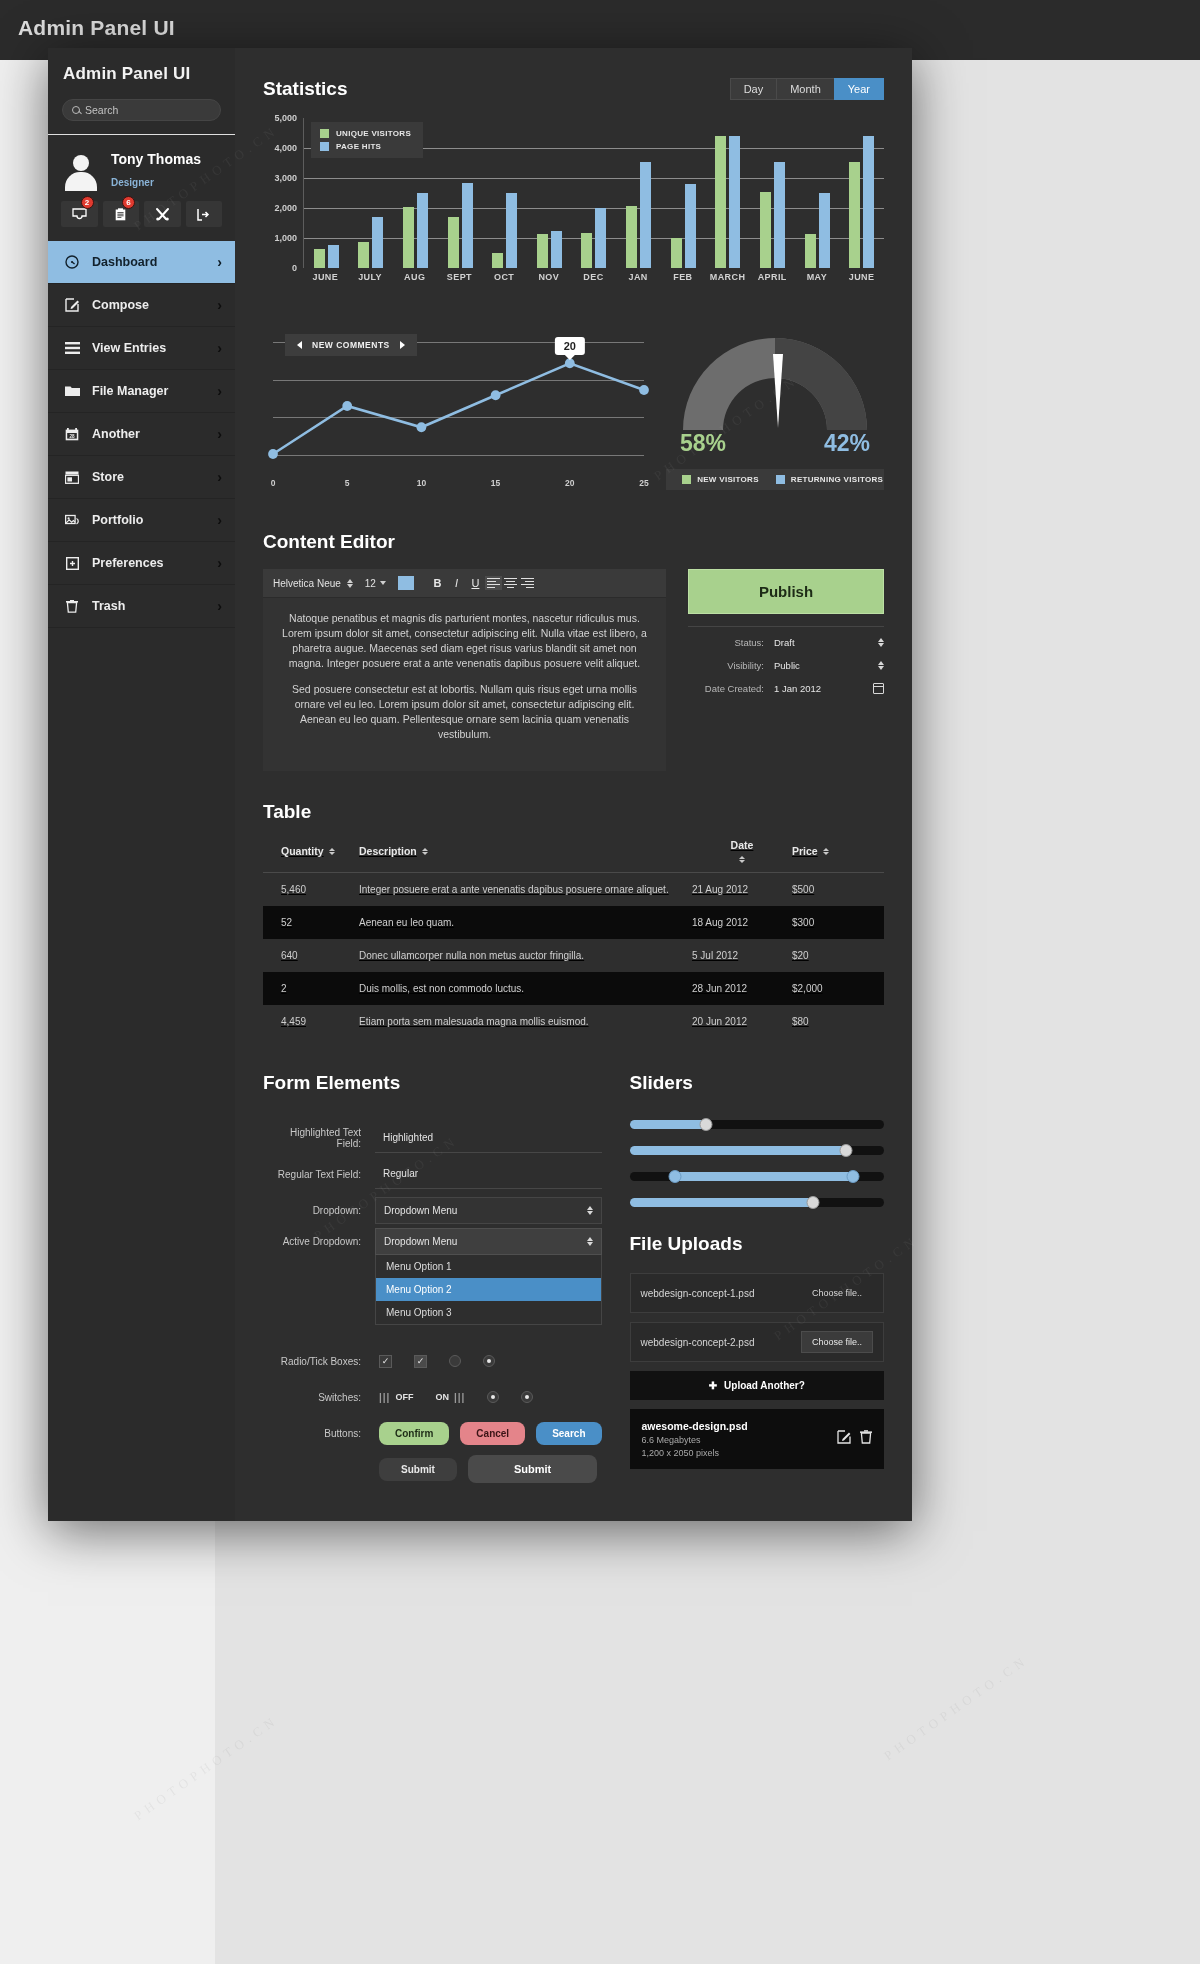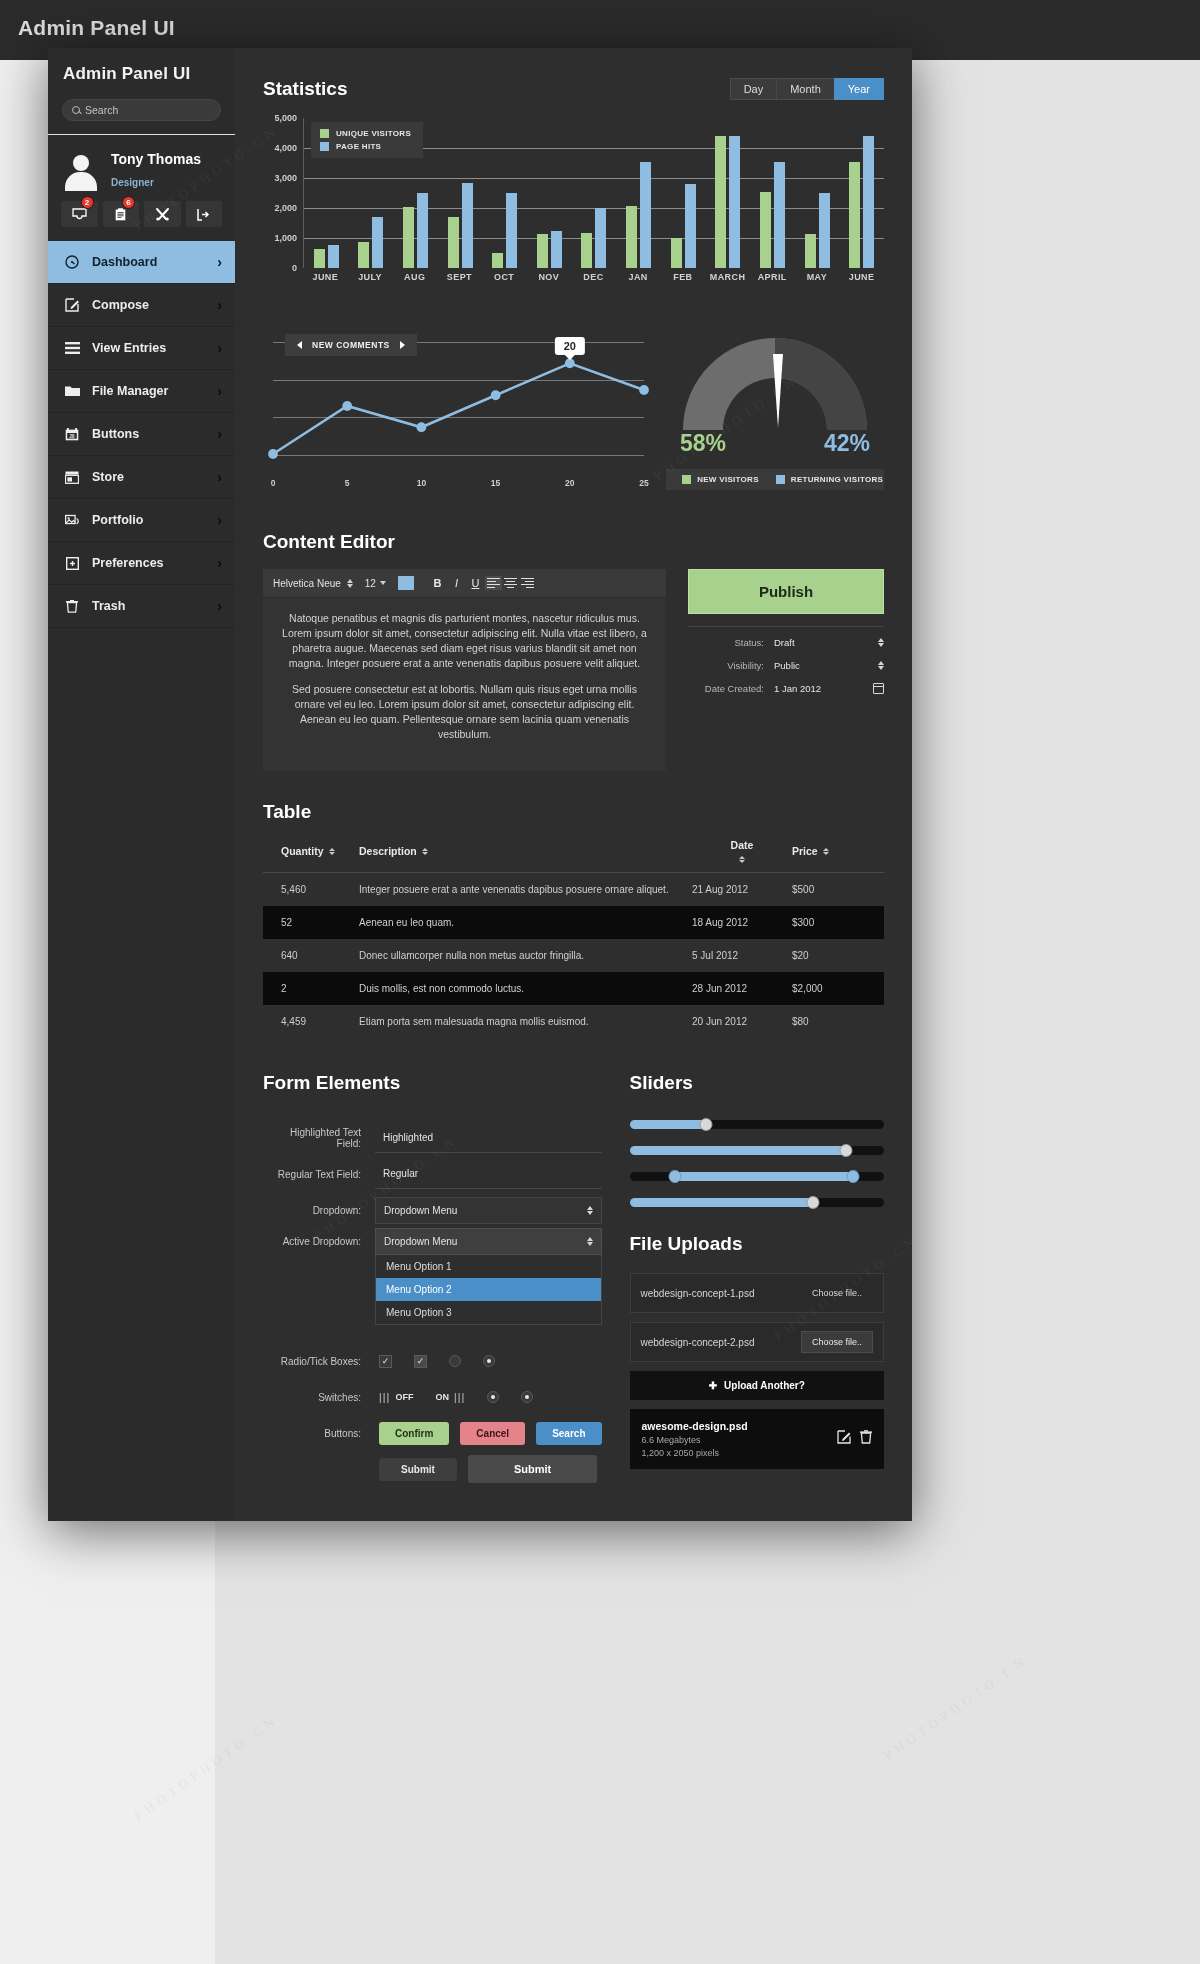--- a/index.html
+++ b/index.html
@@ -160,21 +160,21 @@
   .pub-lab { color:#b6b6b6; width:86px; text-align:right; padding-right:10px;}
   .pub-val { color:#e6e6e6; flex:1; }
   .pub-stepper { display:flex; flex-direction:column; gap:1px;}
   .pub-stepper i { width:0;height:0;border-left:3px solid transparent;border-right:3px solid transparent; }
   .pub-stepper i.up{border-bottom:4px solid #d8d8d8;} .pub-stepper i.dn{border-top:4px solid #d8d8d8;}
   .cal-ico { width:11px;height:11px;border:1.3px solid #d8d8d8; border-radius:1px; position:relative;}
   .cal-ico:before{content:"";position:absolute;left:-1px;right:-1px;top:1.5px;height:1.3px;background:#d8d8d8;}
 
   
   .tbl-head { padding:30px 28px 0 28px; }
-  .table { margin:16px 28px 0 28px; }
+  .table { margin:16px 28px 0 28px;text-decoration:underline; }
   .th-row { display:flex; border-bottom:1px solid #4a4a4a; padding:0 18px 9px 18px; }
   .th { color:#e9e9e9; font-size:10.5px; font-weight:bold; display:flex; align-items:center; gap:5px;}
   .sorter { display:flex; flex-direction:column; gap:1px;}
   .sorter i{width:0;height:0;border-left:3px solid transparent;border-right:3px solid transparent;}
   .sorter i.up{border-bottom:3.5px solid #c9c9c9;} .sorter i.dn{border-top:3.5px solid #c9c9c9;}
   .tr { display:flex; padding:11px 18px; font-size:10px; color:#cfcfcf; }
   .tr.alt { background:#0b0b0b; }
   .c-qty { width:78px; } .c-desc{ flex:1; } .c-date{ width:100px;flex-direction:column;} .c-price{ width:74px;}
 
   
@@ -196,21 +196,21 @@
   .mi.sel { background:#4a8fc7; color:#fff; }
   .tick-row { display:flex; align-items:center; gap:22px; padding-left:4px;}
   .tick { width:13px;height:13px;border:1px solid #5a5a5a;background:#3a3a3a; color:#e8e8e8; font-size:9px;
           display:flex;align-items:center;justify-content:center;}
   .tick.on { background:#4a4a4a; }
   .radio { width:12px;height:12px;border-radius:50%;border:1px solid #5a5a5a;background:#3a3a3a; position:relative;}
   .radio.on:after{content:"";position:absolute;left:3px;top:3px;width:4px;height:4px;border-radius:50%;background:#e8e8e8;}
   .switch { display:flex; align-items:center; gap:5px; color:#e4e4e4; font-size:9px; font-weight:bold;}
   .grip { letter-spacing:1px; color:#9a9a9a; font-size:10px;}
   .btns { display:flex; gap:11px; padding-left:4px;}
-  .btn { font-size:10px; font-weight:bold; padding:6px 16px; border-radius:3px; color:#fff; text-align:center;}
+  .btn { font-size:10px; font-weight:bold; padding:6px 16px; border-radius:8px; color:#fff; text-align:center;}
   .btn.confirm{ background:#a8d18d; color:#1d2b16;}
   .btn.cancel{ background:#e4848a; color:#3b1416;}
   .btn.search{ background:#4a8fc7; }
   .btn.submit-sm{ background:#3e3e3e; color:#e8e8e8; padding:6px 22px;}
   .btn.submit-lg{ background:#4a4a4a; color:#fff; padding:8px 46px; font-size:11px;}
 
   .slider { height:9px; border-radius:5px; background:#111; position:relative; margin-bottom:17px;}
   .slider .fill { position:absolute; left:0; top:0; bottom:0; border-radius:5px; background:#8fbde2;}
   .slider .knob { position:absolute; top:-2px; width:13px;height:13px;border-radius:50%;
                   background:#d9d9d9; border:1px solid #9a9a9a; transform:translateX(-50%);}
@@ -349,21 +349,21 @@
     <div class="nav-item">
       <span class="ico">
         <svg width="14" height="13" viewBox="0 0 14 13">
             <rect x="0.7" y="1.6" width="12.6" height="10.7" fill="#ededed"></rect>
             <rect x="2" y="0" width="1.8" height="3" fill="#ededed"></rect>
             <rect x="10.2" y="0" width="1.8" height="3" fill="#ededed"></rect>
             <rect x="2.2" y="5" width="9.6" height="5.6" fill="#2b2b2b"></rect>
             <text x="7" y="9.6" font-size="4.6" fill="#ededed" text-anchor="middle" font-family="Liberation Sans">28</text>
           </svg>
       </span>
-      <span>Buttons</span>
+      <span>Another</span>
       <span class="chev">›</span>
     </div>
     <div class="nav-item">
       <span class="ico">
         <svg width="14" height="13" viewBox="0 0 14 13">
             <rect x="0.5" y="0.5" width="13" height="3" fill="#ededed"></rect>
             <rect x="0.5" y="4.3" width="13" height="8" fill="none" stroke="#ededed" stroke-width="1.3"></rect>
             <rect x="2.4" y="6.3" width="4.6" height="4.2" fill="#ededed"></rect>
           </svg>
       </span>

